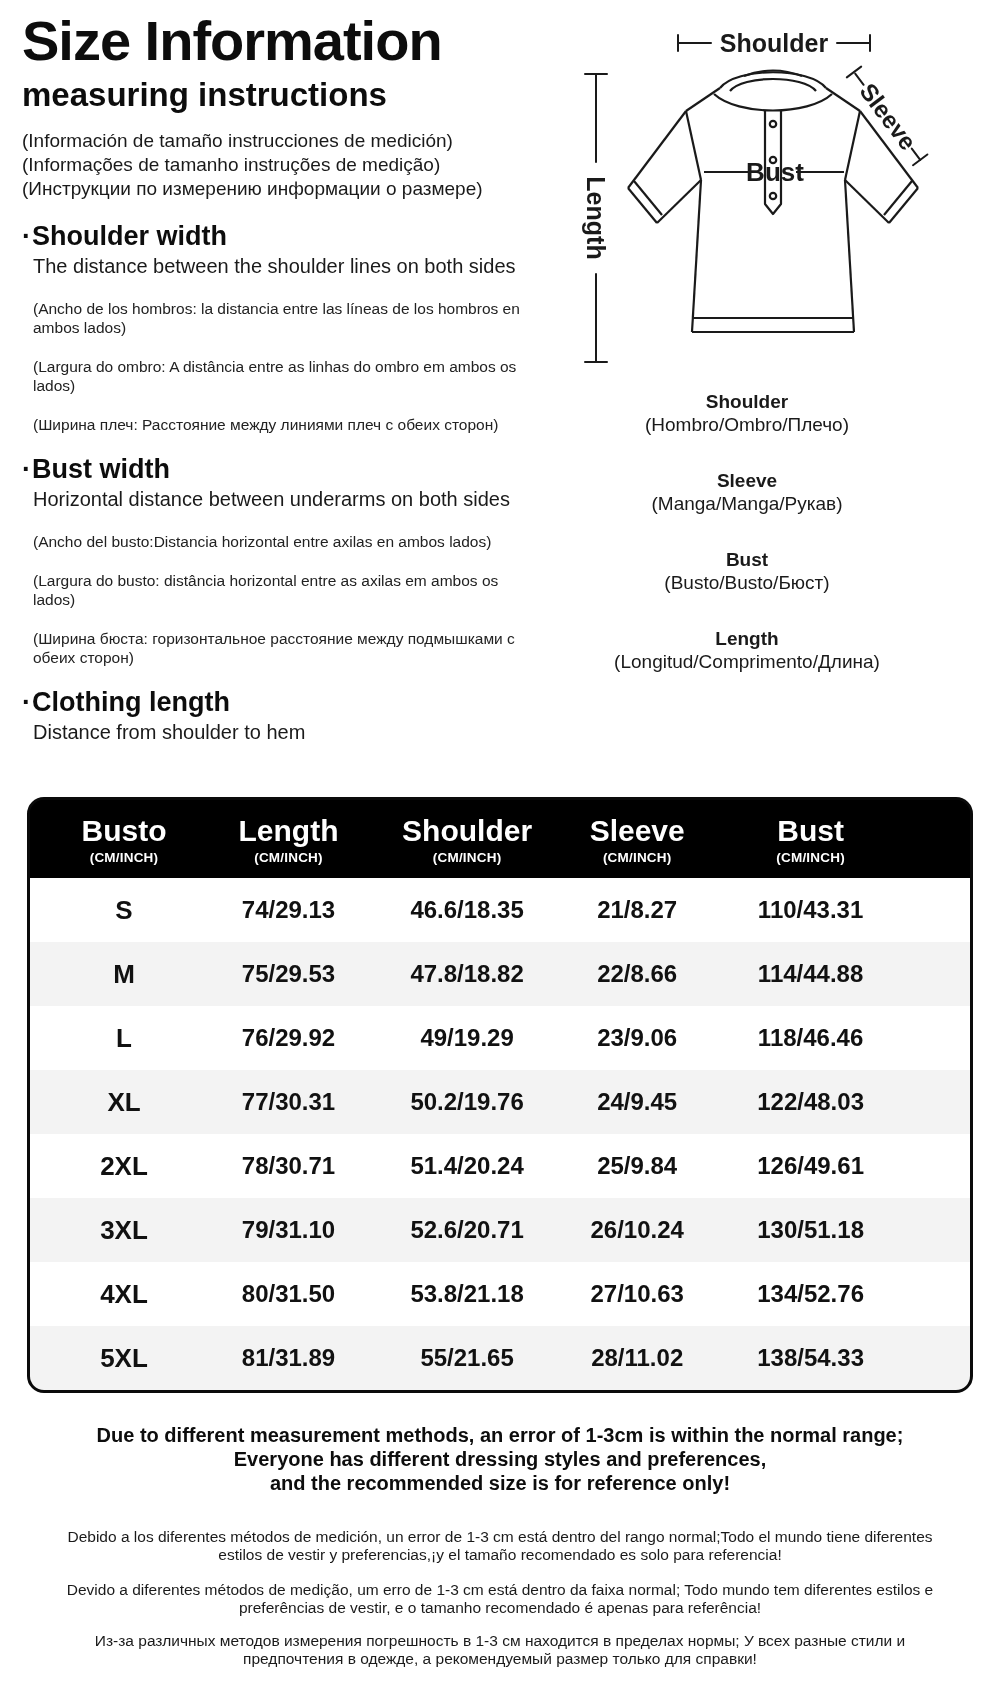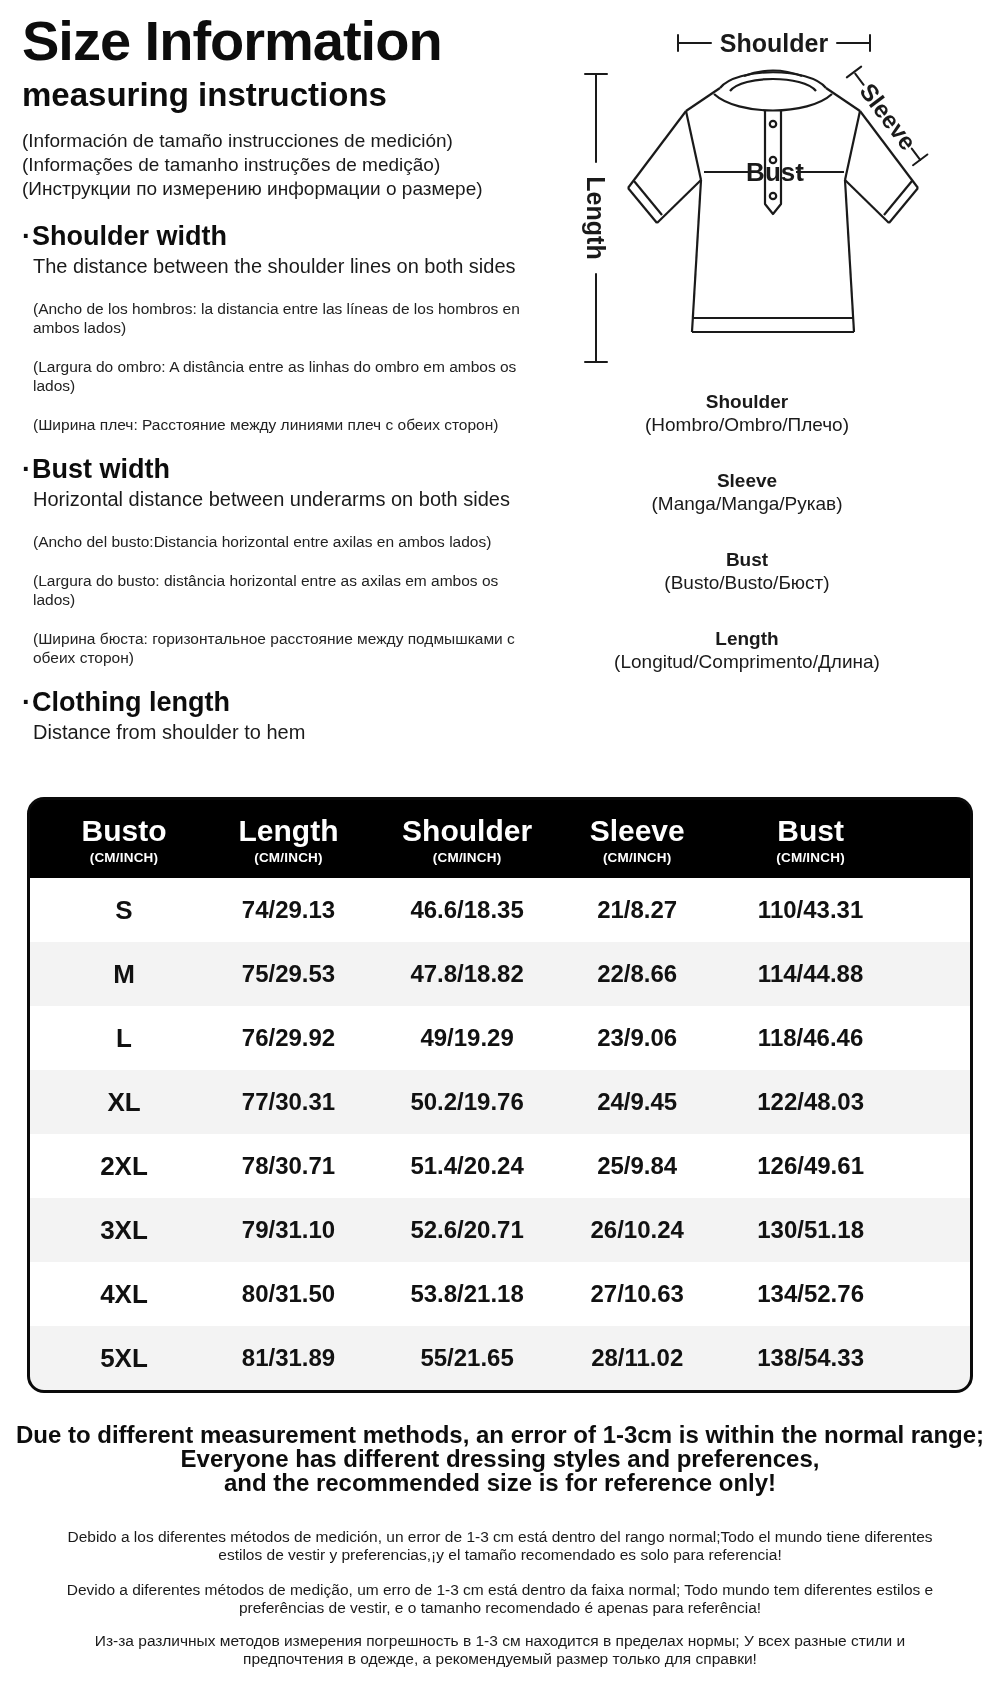--- a/index.html
+++ b/index.html
@@ -43,21 +43,21 @@
   .col-name{font-size:30px;line-height:32px;}
   .col-unit{font-size:13.5px;line-height:17px;margin-top:2px;letter-spacing:.2px;}
   tbody tr{background:#fff;}
   tbody tr:nth-child(even){background:#f3f3f3;}
   tbody td{height:62px;text-align:center;vertical-align:middle;font-weight:bold;font-size:24px;color:#111;}
   tbody td.c-size{font-size:26px;}
   th:nth-child(4),td:nth-child(4){padding-right:18px;}
   th:nth-child(5),td:nth-child(5){padding-right:66px;}
 
   
-  .disc-en{margin-top:30px;text-align:center;font-weight:bold;font-size:24px;line-height:24px;color:#0d0d0d;}
+  .disc-en{margin-top:30px;text-align:center;font-weight:bold;font-size:20px;line-height:24px;color:#0d0d0d;}
   .disc-small{margin:0 auto;text-align:center;font-size:15.5px;line-height:18px;max-width:910px;color:#1a1a1a;}
   .disc-es{margin-top:33px;}
   .disc-pt{margin-top:17px;}
   .disc-ru{margin-top:15px;}
 </style>
 </head>
 <body>
 
 <div class="top">
 

